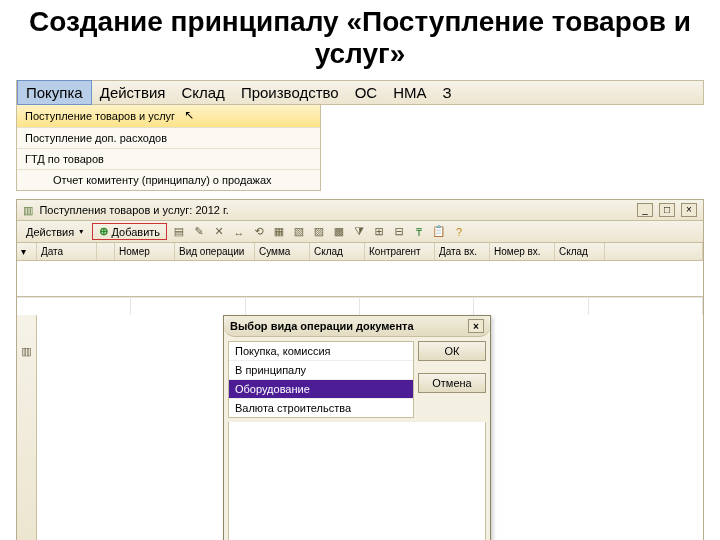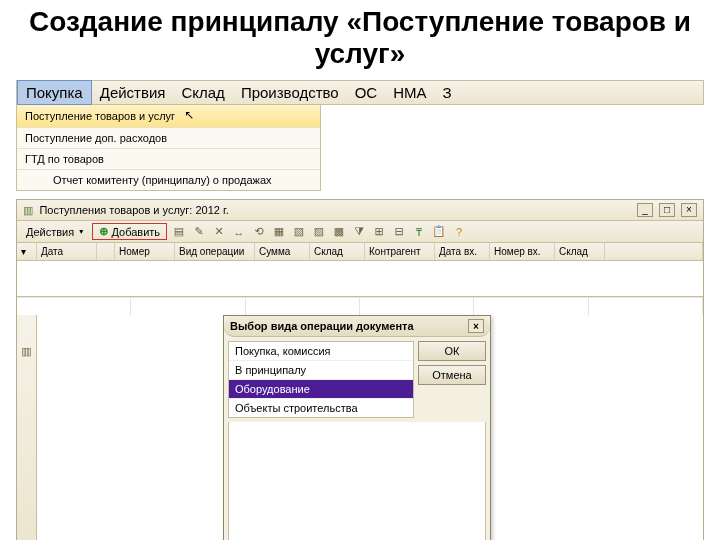--- a/index.html
+++ b/index.html
@@ -33,21 +33,21 @@
   .scroll-area { flex:1; position:relative; background:#fff; }
   .dialog { position:absolute; top:0; left:186px; width:268px; background:#f4f0e1; border:1px solid #8d8464; box-shadow:2px 2px 4px rgba(0,0,0,.2); font-size:11px; }
   .dlg-title { background:linear-gradient(#f0ecdc,#e3dcc2); padding:3px 6px; border-bottom:1px solid #c7be9f; font-weight:bold; display:flex; align-items:center;border-radius:10px; }
   .dlg-title .spacer { flex:1; }
   .dlg-close { width:16px; height:14px; border:1px solid #9c9274; background:#efe9d3; font-size:10px; display:flex; align-items:center; justify-content:center; font-weight:bold;}
   .dlg-body { display:flex; }
   .dlg-list { flex:1; background:#fff; border:1px solid #c7be9f; margin:4px; }
   .dlg-list-item { padding:3px 6px; border-bottom:1px solid #eee; }
   .dlg-list-item:last-child { border-bottom:none; }
   .dlg-list-item.sel { background:#4c1d95; color:#fff; }
-  .dlg-btns { width:72px; padding:4px 4px 4px 0; display:flex; flex-direction:column; gap:4px; }
+  .dlg-btns { width:72px; padding:4px 4px 4px 0; display:flex; flex-direction:column; gap:12px; }
   .dlg-btn { background:linear-gradient(#f5f2e8,#e3dcc2); border:1px solid #9c9274; padding:3px 0; text-align:center; font-size:11px; }
   .dlg-spacer { height:140px; background:#fff; margin:0 4px 4px 4px; border:1px solid #c7be9f; border-top:none; }
   .doc-icon { color:#5a7a3a; }
   .dropdown-arrow { font-size:8px; margin-left:2px; }
 </style>
 </head>
 <body>
 
 <div class="slide-title">Создание принципалу «Поступление товаров и услуг»</div>
 
@@ -141,21 +141,21 @@
           <div class="dlg-title">
             <span>Выбор вида операции документа</span>
             <span class="spacer"></span>
             <span class="dlg-close">×</span>
           </div>
           <div class="dlg-body">
             <div class="dlg-list">
               <div class="dlg-list-item">Покупка, комиссия</div>
               <div class="dlg-list-item">В принципалу</div>
               <div class="dlg-list-item sel">Оборудование</div>
-              <div class="dlg-list-item">Объекты строительства</div>
+              <div class="dlg-list-item">Валюта строительства</div>
             </div>
             <div class="dlg-btns">
               <div class="dlg-btn">ОК</div>
               <div class="dlg-btn">Отмена</div>
             </div>
           </div>
           <div class="dlg-spacer"></div>
         </div>
       </div>
     </div>

